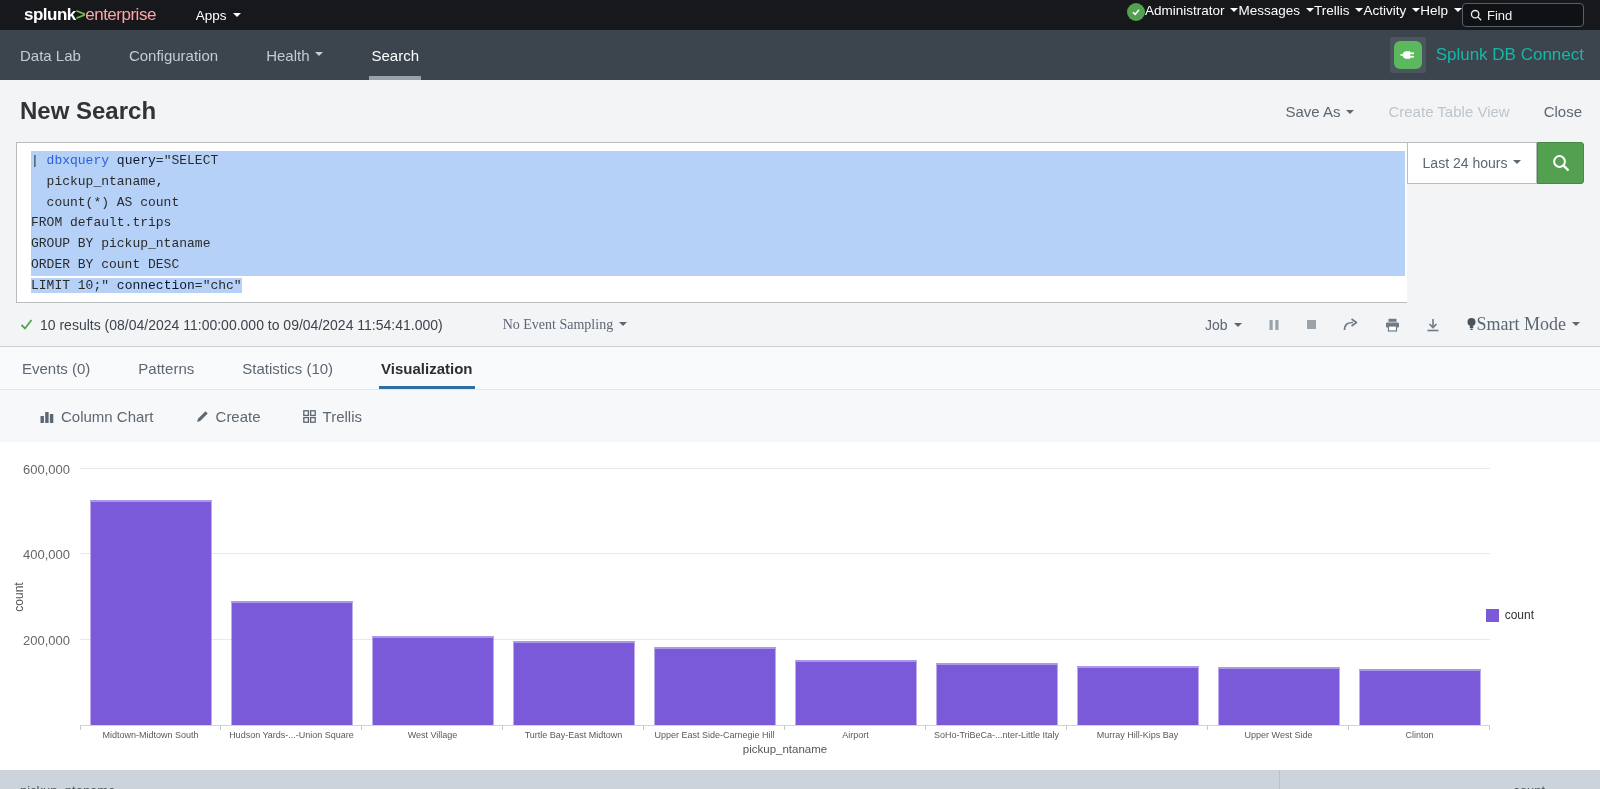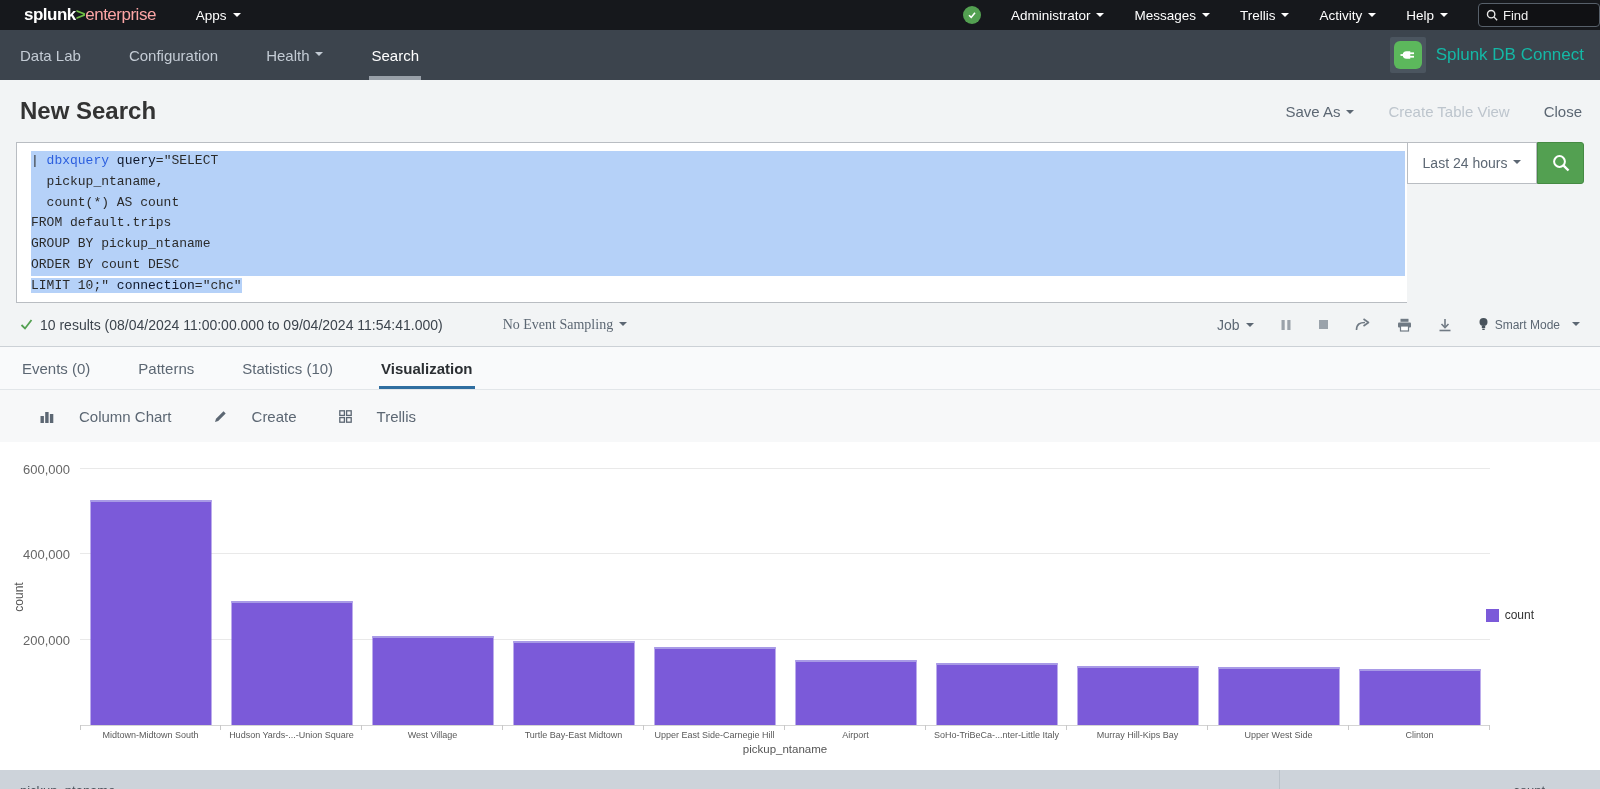--- a/index.html
+++ b/index.html
@@ -8,21 +8,21 @@
   .caret { display:inline-block; width:0; height:0; border-left:4px solid transparent;
     border-right:4px solid transparent; border-top:4px solid currentColor;
     margin-left:6px; vertical-align:middle; position:relative; top:-1px;}
   
   .topbar { height:30px; background:#16181c; display:flex; align-items:center; color:#fff; }
   .logo { margin-left:24px; font-size:17px; letter-spacing:-0.5px; white-space:nowrap;}
   .logo .s1 { color:#fff; font-weight:bold; }
   .logo .s2 { color:#6fbe44; font-weight:bold; }
   .logo .s3 { color:#fca5a5; font-weight:300; }
   .topbar-item { font-size:13.5px; color:#fff; margin-left:40px; cursor:pointer; white-space:nowrap;}
-  .topbar-right { margin-left:auto; display:flex; align-items:center; gap:30px; }
+  .topbar-right { margin-left:auto; display:flex; align-items:flex-start; padding-right:16px;}
   .topbar-right .topbar-item { margin-left:0; }
   .health-dot { width:18px; height:18px; border-radius:50%; background:#53a051;
     display:flex; align-items:center; justify-content:center; }
   .find-box { display:flex; align-items:center; background:#101114; border:1px solid #57606a;
     border-radius:4px; height:24px; width:122px; padding:0 7px; gap:5px;}
   .find-box input { background:transparent; border:none; outline:none; color:#fff;
     font-size:13px; width:85px; font-family:"Liberation Sans", sans-serif;}
   .find-box input::placeholder { color:#f0f0f0; opacity:1; }
   
   .appnav { height:50px; background:#3c444d; display:flex; align-items:center; color:#c3cbd4; }
@@ -59,33 +59,33 @@
   .search-btn { width:47px; height:42px; background:#53a051; border:1px solid #458a43;
     border-radius:0 3px 3px 0; display:flex; align-items:center; justify-content:center; cursor:pointer;}
   
   .status-row { height:44px; display:flex; align-items:center; padding:0 20px;
     border-bottom:1px solid #ccd1d6; }
   .results-text { font-size:14px; color:#3c444d; margin-left:7px; }
   .sampling { font-size:14px; color:#5c6773; margin-left:60px; cursor:pointer;font-family:Liberation Serif, serif;}
   .status-right { margin-left:auto; display:flex; align-items:center; gap:26px; color:#5c6773;}
   .job-label { font-size:14px; cursor:pointer;}
   .job-icon { cursor:pointer; display:flex; align-items:center;}
-  .smart-mode { font-size:12px; display:flex; align-items:center; gap:6px; cursor:pointer;}
+  .smart-mode { font-size:18px; display:flex; align-items:center; cursor:pointer;font-family:Liberation Serif, serif;}
   
   .tabs-row { height:43px; display:flex; align-items:stretch; padding-left:20px;
     border-bottom:1px solid #e2e6e9; background:#f9fafb;}
   .tab { font-size:15px; color:#5c6773; display:flex; align-items:center;
     padding:0 2px; margin-right:44px; position:relative; cursor:pointer; white-space:nowrap;}
   .tab.active { color:#2b2f33; font-weight:bold; }
   .tab.active::after { content:""; position:absolute; left:0; right:0; bottom:0;
     height:3px; background:#2f6ea0; }
   
   .viz-row { height:52px; background:#f7f8f9; display:flex; align-items:center;
     padding-left:40px; gap:42px; }
-  .viz-btn { font-size:15px; color:#5c6773; display:flex; align-items:center; gap:25px; cursor:pointer; white-space:nowrap;}
+  .viz-btn { font-size:15px; color:#5c6773; display:flex; align-items:center; gap:7px; cursor:pointer; white-space:nowrap;}
   
   .chart-section { background:#fff; height:316px; position:relative; padding-top:13px; }
   .plot-wrap { position:relative; margin-left:80px; width:1410px; height:271px;
     border-bottom:1px solid #d4d4d4; }
   .gridline { position:absolute; left:0; right:0; height:1px; background:#e9e9e9; }
   .ytick { position:absolute; left:-90px; width:80px; text-align:right;
     font-size:13px; color:#666; }
   .slots { position:absolute; left:0; right:0; top:0; bottom:0; display:flex; }
   .slot { flex:1; position:relative; }
   .bar { position:absolute; bottom:0; left:50%; transform:translateX(-50%); width:121px;

